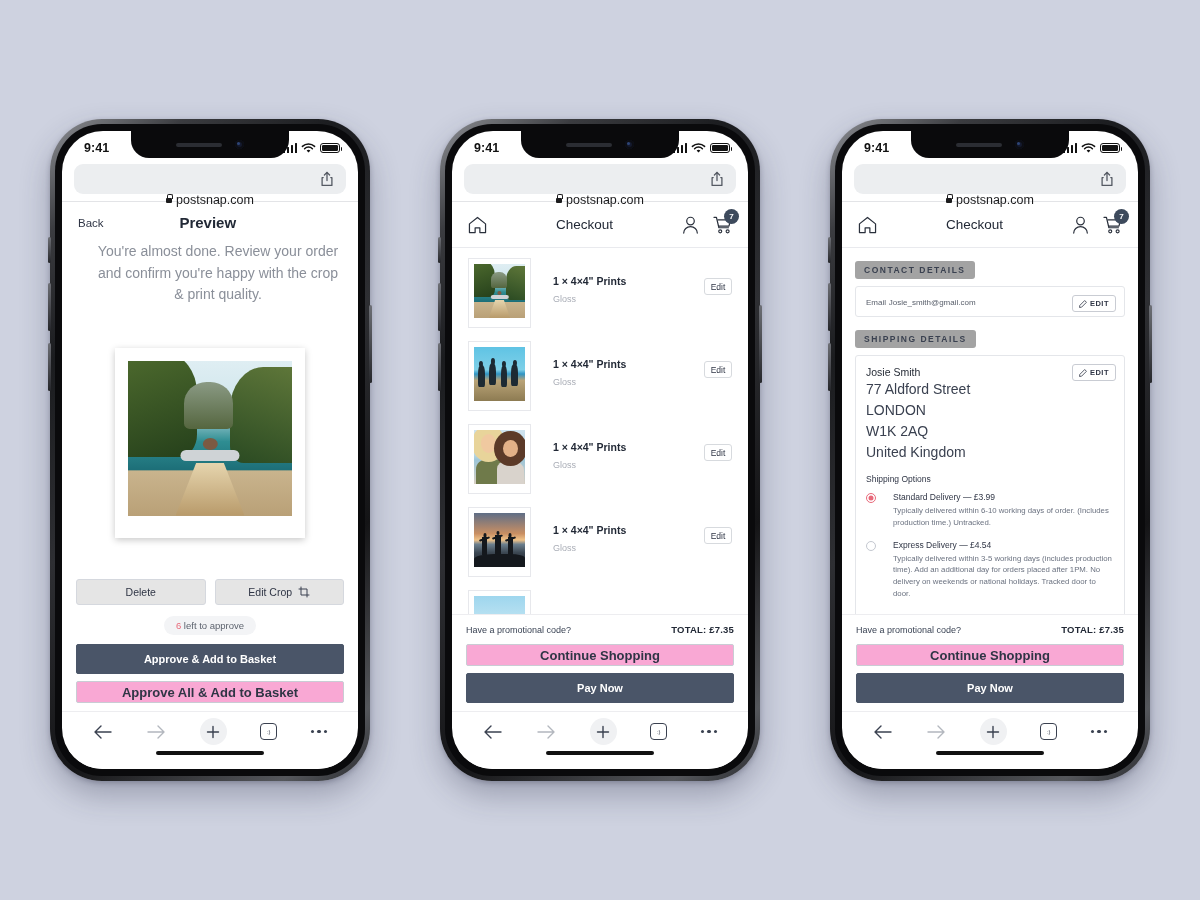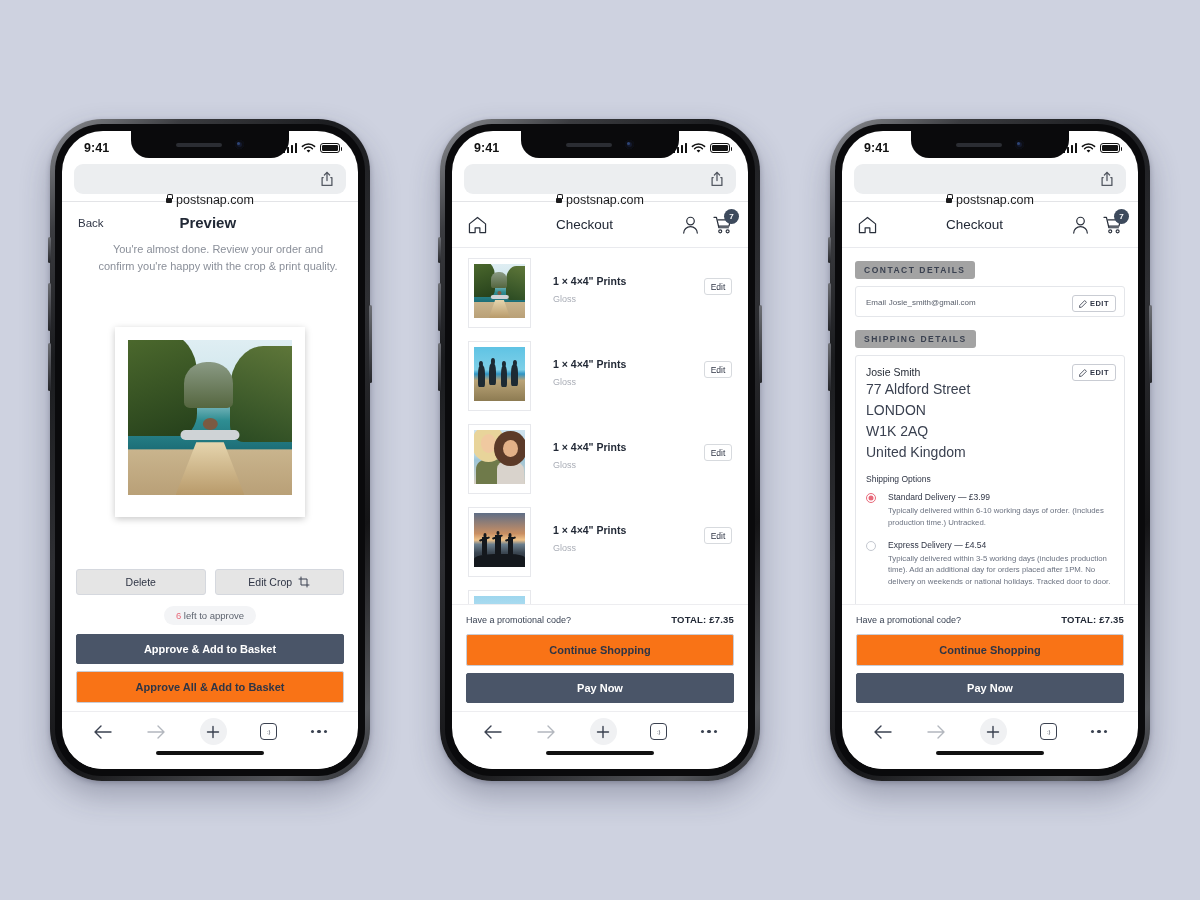--- a/index.html
+++ b/index.html
@@ -93,21 +93,21 @@
   .share-icon { position: absolute; right: 12px; top: 50%; transform: translateY(-50%); }
   .browser-sep { height: 1px; background: #e3e4e7; flex: 0 0 auto; }
 
   
   .app { flex: 1 1 auto; display: flex; flex-direction: column; min-height: 0; background:#fff; }
 
   
   .p1-head { display: flex; align-items: center; padding: 12px 16px 6px; flex:0 0 auto; }
   .p1-back { font-size: 11.5px; color: #2f3545; }
   .p1-title { flex: 1; text-align: center; font-size: 15px; font-weight: bold; color: #222936; margin-right: 30px; }
-  .p1-sub { font-size: 11px; color: #8a8f99; text-align: center; line-height: 1.55; padding: 4px 18px 0; flex:0 0 auto;margin-left:16px; }
+  .p1-sub { font-size: 14px; color: #8a8f99; text-align: center; line-height: 1.55; padding: 4px 18px 0; flex:0 0 auto;margin-left:16px; }
 
   .p1-photo-area { flex: 1 1 auto; display:flex; align-items:center; justify-content:center; min-height:0; }
   .photo-frame {
     width: 190px; height: 190px; background: #fff; padding: 13px 13px 22px;
     box-shadow: 0 2px 7px rgba(0,0,0,.22);
   }
   .photo-frame .pic { width: 100%; height: 100%; }
 
   
   .pic { position: relative; overflow: hidden; background: #cfe3ea; }
@@ -157,22 +157,22 @@
     background: #f3f4f6; border-radius: 12px; padding: 4px 12px; font-size: 9.5px; color: #5d636e;
   }
   .approve-chip b { color: #e8697a; font-weight: normal; }
   .btn-dark {
     width: 100%; height: 30px; background: #4a5568; color: #fff; border:1px solid #4a5568;
     border-radius: 2px; font-size: 11px; font-weight: bold;
     display:flex; align-items:center; justify-content:center; margin-bottom: 7px;
     font-family: "Liberation Sans", sans-serif;
   }
   .btn-light {
-    width: 100%; height: 32px; background: #f97316; color: #2f3545; border:1px solid #c9ccd4;
-    border-radius: 2px; font-size: 11px; font-weight: bold;
+    width: 100%; height: 22px; background: #f9a8d4; color: #2f3545; border:1px solid #c9ccd4;
+    border-radius: 2px; font-size: 13px; font-weight: bold;
     display:flex; align-items:center; justify-content:center;
     font-family: "Liberation Sans", sans-serif;
   }
 
   
   .co-head {
     height: 46px; flex:0 0 auto; display:flex; align-items:center; padding: 0 16px;
     border-bottom: 1px solid #e9eaee;
   }
   .co-title { flex:1; text-align:center; font-size: 13.5px; color: #222936; }
@@ -215,21 +215,21 @@
     position:absolute; right:8px; top:8px; border:1px solid #c9ccd3; border-radius:3px;
     background:#fff; padding: 3px 6px; font-size: 7.5px; font-weight:bold; letter-spacing:.5px;
     color:#2f3545; display:flex; align-items:center; gap:3px;
     font-family: "Liberation Sans", sans-serif;
   }
   .email-line { font-size: 10px; color:#1f2530; }
   .email-line span { font-size: 8px; color:#5a606c; }
   .addr-line { font-size: 14px; color:#3a4150; line-height: 1.5; }
   .addr-name { font-size: 10.5px; color:#1f2530; line-height:1.35; }
   .ship-opts-title { font-size: 8.5px; color:#2f3545; margin: 11px 0 8px; }
-  .opt { display:flex; gap: 12px; margin-bottom: 11px; }
+  .opt { display:flex; gap: 17px; margin-bottom: 11px; }
   .radio { width: 10px; height: 10px; border-radius:50%; border:1.3px solid #c4c8d0; flex:0 0 auto; margin-top: 1px; position:relative; background:#fff;}
   .radio.on { border-color:#e8697a; }
   .radio.on::after { content:""; position:absolute; left:50%; top:50%; transform:translate(-50%,-50%); width:5px; height:5px; border-radius:50%; background:#e8697a; }
   .opt-name { font-size: 8.5px; color:#2f3545; }
   .opt-desc { font-size: 7.8px; color:#6b7280; line-height: 1.5; margin-top: 3px; }
 
   
   .safari-bar {
     height: 40px; flex:0 0 auto; border-top:1px solid #ededf0;
     display:flex; align-items:center; justify-content:space-around; padding: 0 14px;

